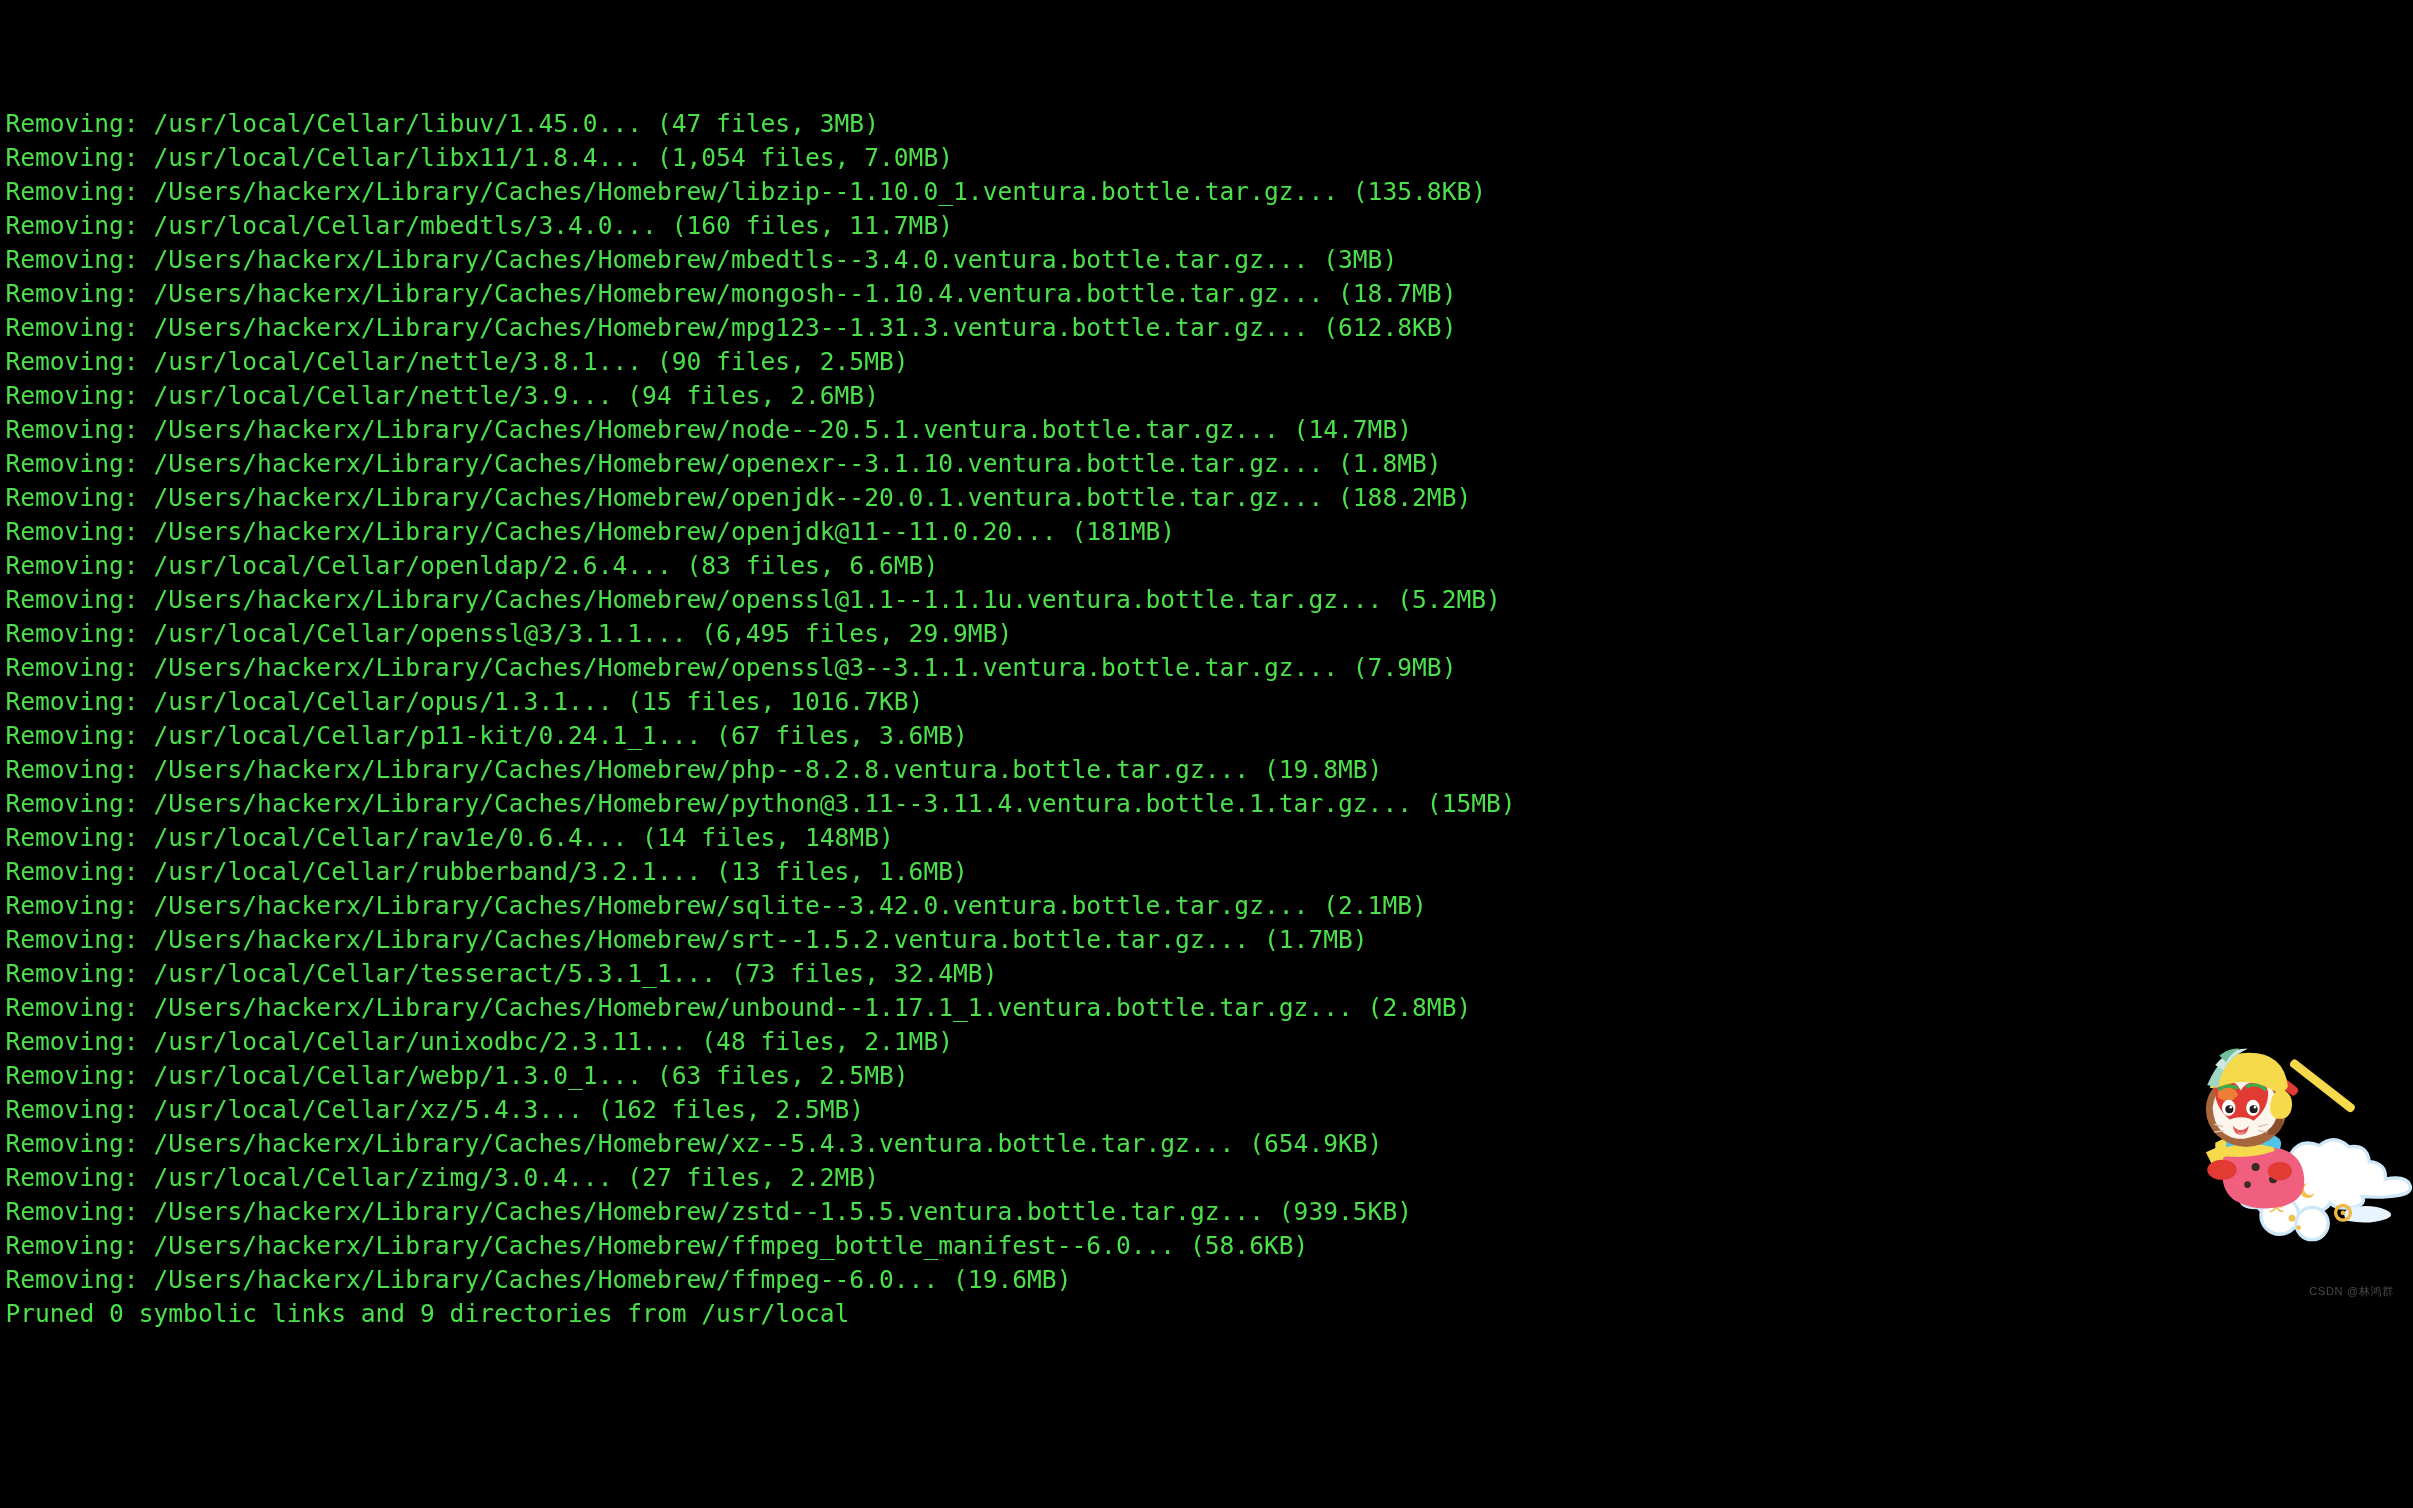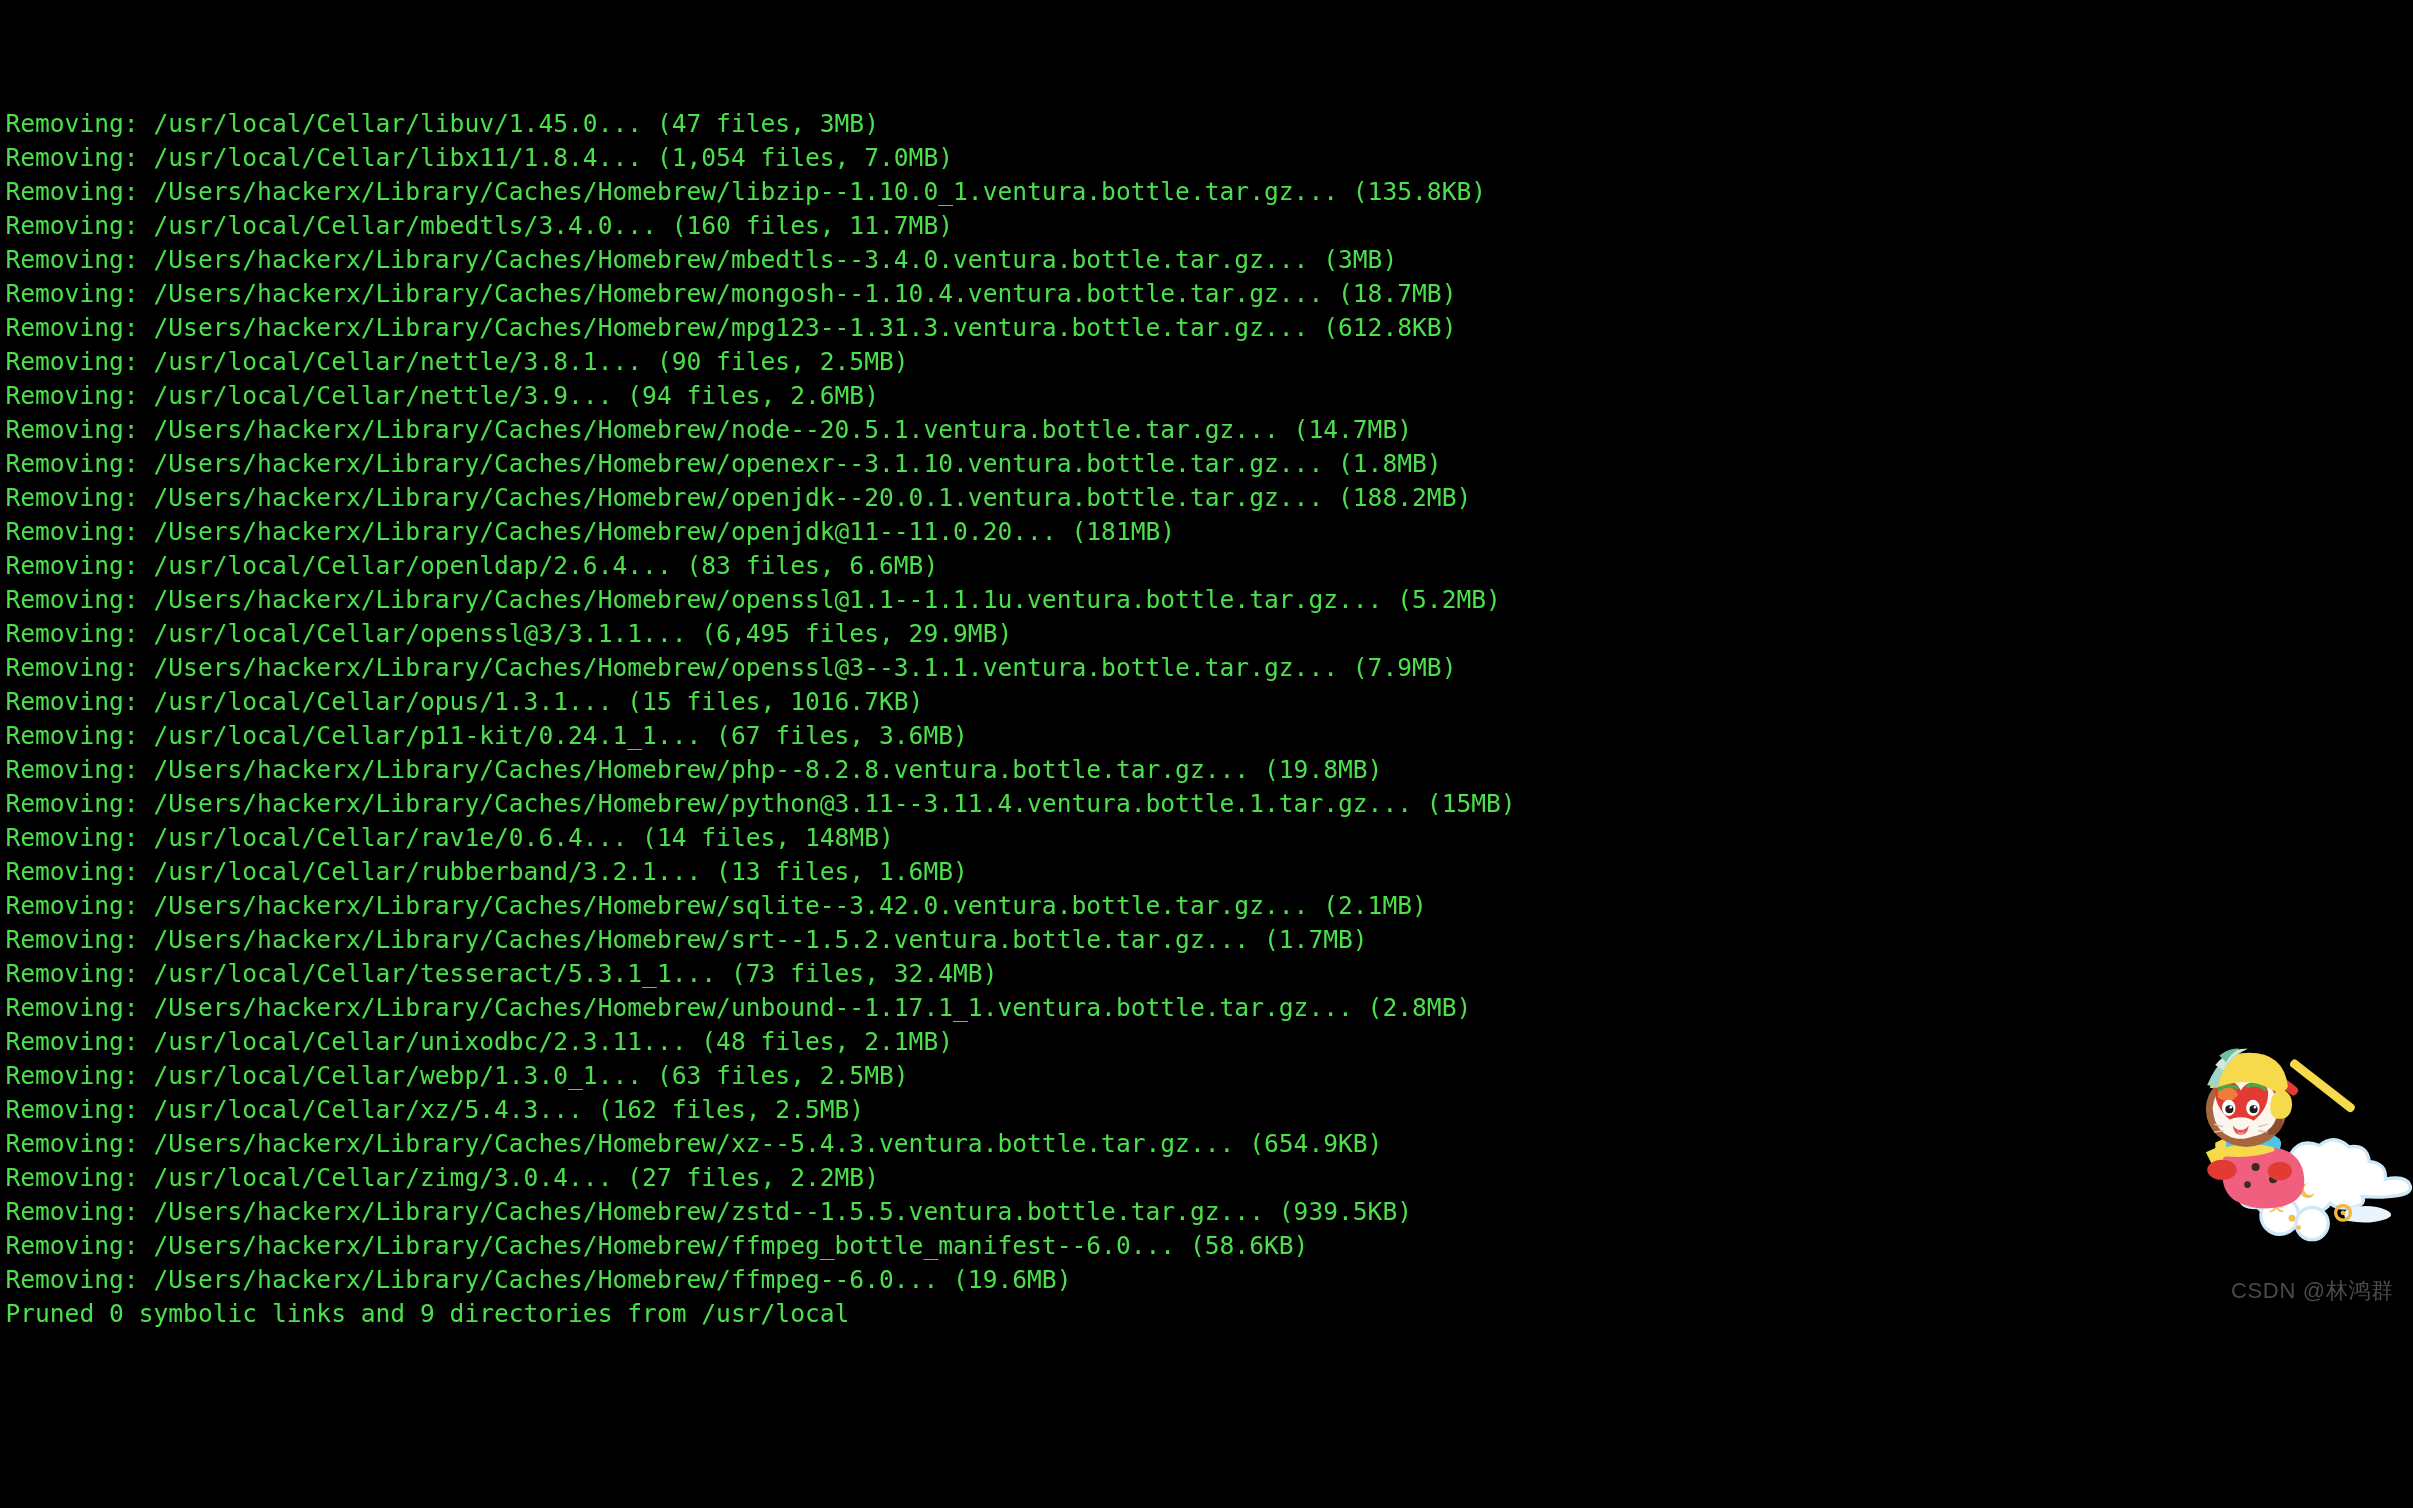--- a/index.html
+++ b/index.html
@@ -40,21 +40,21 @@
     pointer-events: none;
   }
   #mascot svg { display: block; width: 100%; height: 100%; }
   
   #watermark {
     position: absolute;
     right: 19px;
     bottom: 8px;
     color: #4a4a4a;
     font-family: "Liberation Sans", "DejaVu Sans", sans-serif;
-    font-size: 22px;
+    font-size: 11px;
     letter-spacing: 0.7px;
     white-space: nowrap;
   }
 </style>
 </head>
 <body>
 
 <div id="terminal">
 
   <div id="output-lines"><div class="line">Removing: /usr/local/Cellar/libuv/1.45.0... (47 files, 3MB)</div><div class="line">Removing: /usr/local/Cellar/libx11/1.8.4... (1,054 files, 7.0MB)</div><div class="line">Removing: /Users/hackerx/Library/Caches/Homebrew/libzip--1.10.0_1.ventura.bottle.tar.gz... (135.8KB)</div><div class="line">Removing: /usr/local/Cellar/mbedtls/3.4.0... (160 files, 11.7MB)</div><div class="line">Removing: /Users/hackerx/Library/Caches/Homebrew/mbedtls--3.4.0.ventura.bottle.tar.gz... (3MB)</div><div class="line">Removing: /Users/hackerx/Library/Caches/Homebrew/mongosh--1.10.4.ventura.bottle.tar.gz... (18.7MB)</div><div class="line">Removing: /Users/hackerx/Library/Caches/Homebrew/mpg123--1.31.3.ventura.bottle.tar.gz... (612.8KB)</div><div class="line">Removing: /usr/local/Cellar/nettle/3.8.1... (90 files, 2.5MB)</div><div class="line">Removing: /usr/local/Cellar/nettle/3.9... (94 files, 2.6MB)</div><div class="line">Removing: /Users/hackerx/Library/Caches/Homebrew/node--20.5.1.ventura.bottle.tar.gz... (14.7MB)</div><div class="line">Removing: /Users/hackerx/Library/Caches/Homebrew/openexr--3.1.10.ventura.bottle.tar.gz... (1.8MB)</div><div class="line">Removing: /Users/hackerx/Library/Caches/Homebrew/openjdk--20.0.1.ventura.bottle.tar.gz... (188.2MB)</div><div class="line">Removing: /Users/hackerx/Library/Caches/Homebrew/openjdk@11--11.0.20... (181MB)</div><div class="line">Removing: /usr/local/Cellar/openldap/2.6.4... (83 files, 6.6MB)</div><div class="line">Removing: /Users/hackerx/Library/Caches/Homebrew/openssl@1.1--1.1.1u.ventura.bottle.tar.gz... (5.2MB)</div><div class="line">Removing: /usr/local/Cellar/openssl@3/3.1.1... (6,495 files, 29.9MB)</div><div class="line">Removing: /Users/hackerx/Library/Caches/Homebrew/openssl@3--3.1.1.ventura.bottle.tar.gz... (7.9MB)</div><div class="line">Removing: /usr/local/Cellar/opus/1.3.1... (15 files, 1016.7KB)</div><div class="line">Removing: /usr/local/Cellar/p11-kit/0.24.1_1... (67 files, 3.6MB)</div><div class="line">Removing: /Users/hackerx/Library/Caches/Homebrew/php--8.2.8.ventura.bottle.tar.gz... (19.8MB)</div><div class="line">Removing: /Users/hackerx/Library/Caches/Homebrew/python@3.11--3.11.4.ventura.bottle.1.tar.gz... (15MB)</div><div class="line">Removing: /usr/local/Cellar/rav1e/0.6.4... (14 files, 148MB)</div><div class="line">Removing: /usr/local/Cellar/rubberband/3.2.1... (13 files, 1.6MB)</div><div class="line">Removing: /Users/hackerx/Library/Caches/Homebrew/sqlite--3.42.0.ventura.bottle.tar.gz... (2.1MB)</div><div class="line">Removing: /Users/hackerx/Library/Caches/Homebrew/srt--1.5.2.ventura.bottle.tar.gz... (1.7MB)</div><div class="line">Removing: /usr/local/Cellar/tesseract/5.3.1_1... (73 files, 32.4MB)</div><div class="line">Removing: /Users/hackerx/Library/Caches/Homebrew/unbound--1.17.1_1.ventura.bottle.tar.gz... (2.8MB)</div><div class="line">Removing: /usr/local/Cellar/unixodbc/2.3.11... (48 files, 2.1MB)</div><div class="line">Removing: /usr/local/Cellar/webp/1.3.0_1... (63 files, 2.5MB)</div><div class="line">Removing: /usr/local/Cellar/xz/5.4.3... (162 files, 2.5MB)</div><div class="line">Removing: /Users/hackerx/Library/Caches/Homebrew/xz--5.4.3.ventura.bottle.tar.gz... (654.9KB)</div><div class="line">Removing: /usr/local/Cellar/zimg/3.0.4... (27 files, 2.2MB)</div><div class="line">Removing: /Users/hackerx/Library/Caches/Homebrew/zstd--1.5.5.ventura.bottle.tar.gz... (939.5KB)</div><div class="line">Removing: /Users/hackerx/Library/Caches/Homebrew/ffmpeg_bottle_manifest--6.0... (58.6KB)</div><div class="line">Removing: /Users/hackerx/Library/Caches/Homebrew/ffmpeg--6.0... (19.6MB)</div><div class="line">Pruned 0 symbolic links and 9 directories from /usr/local</div></div>

